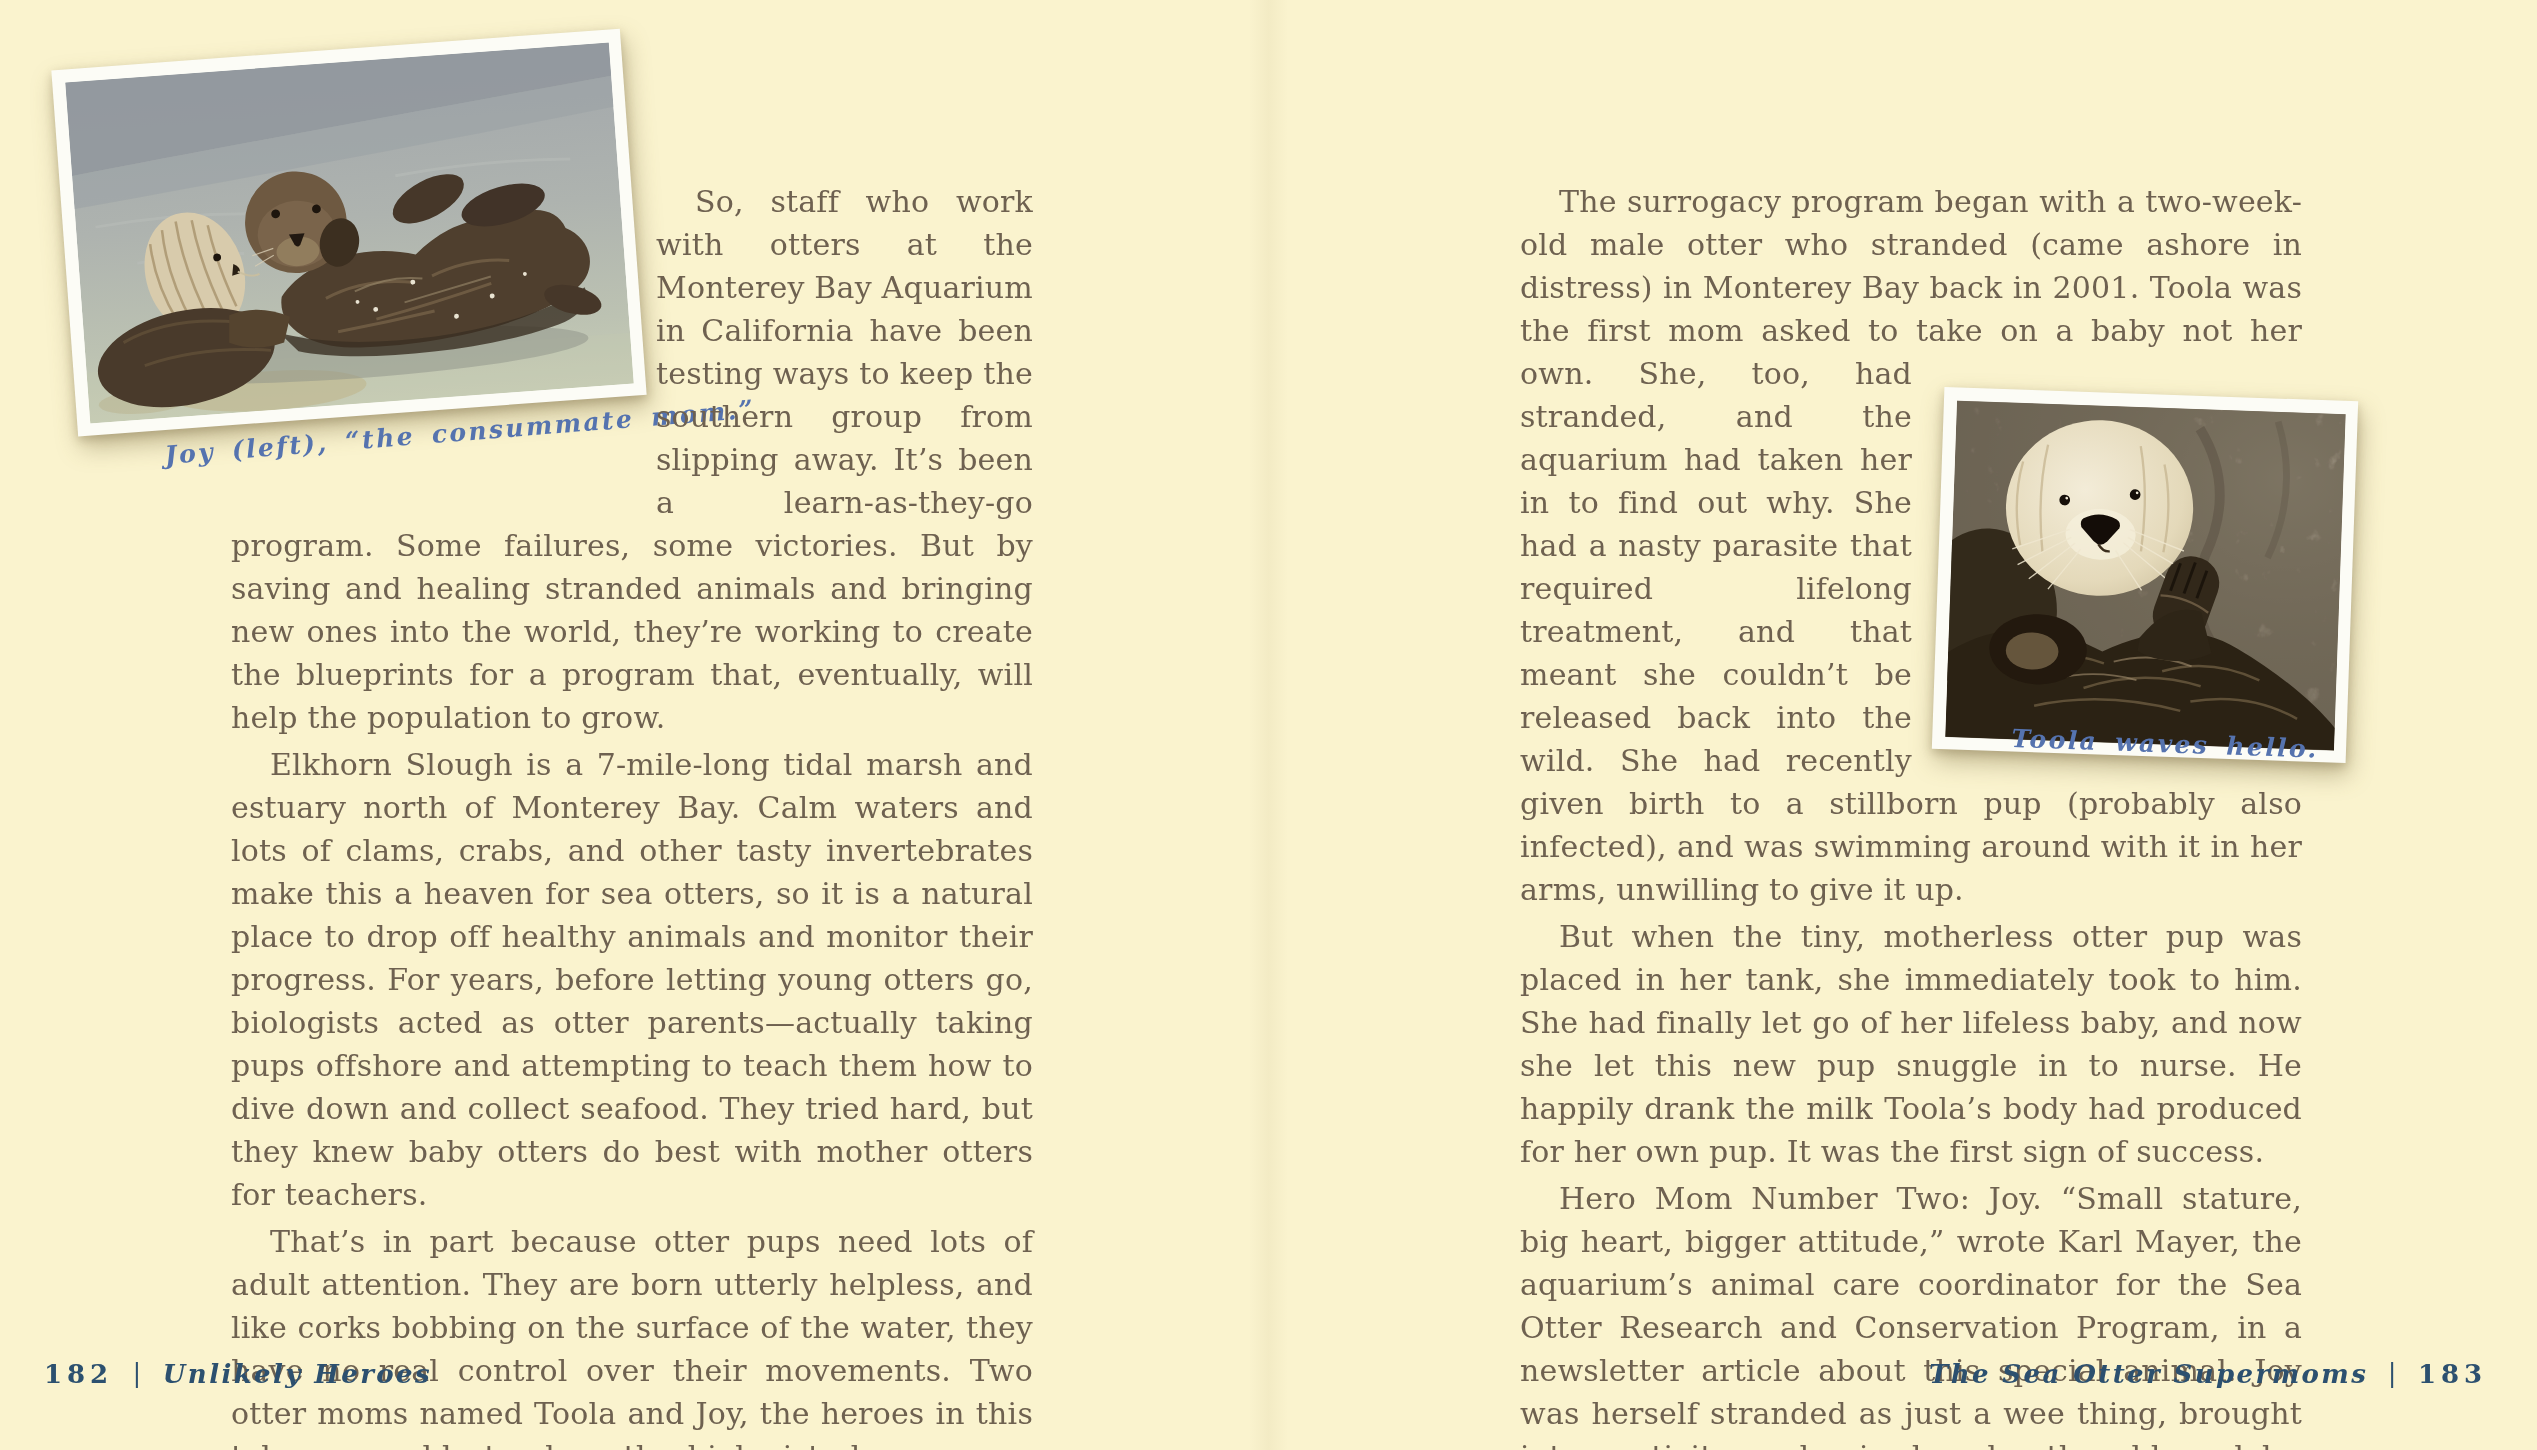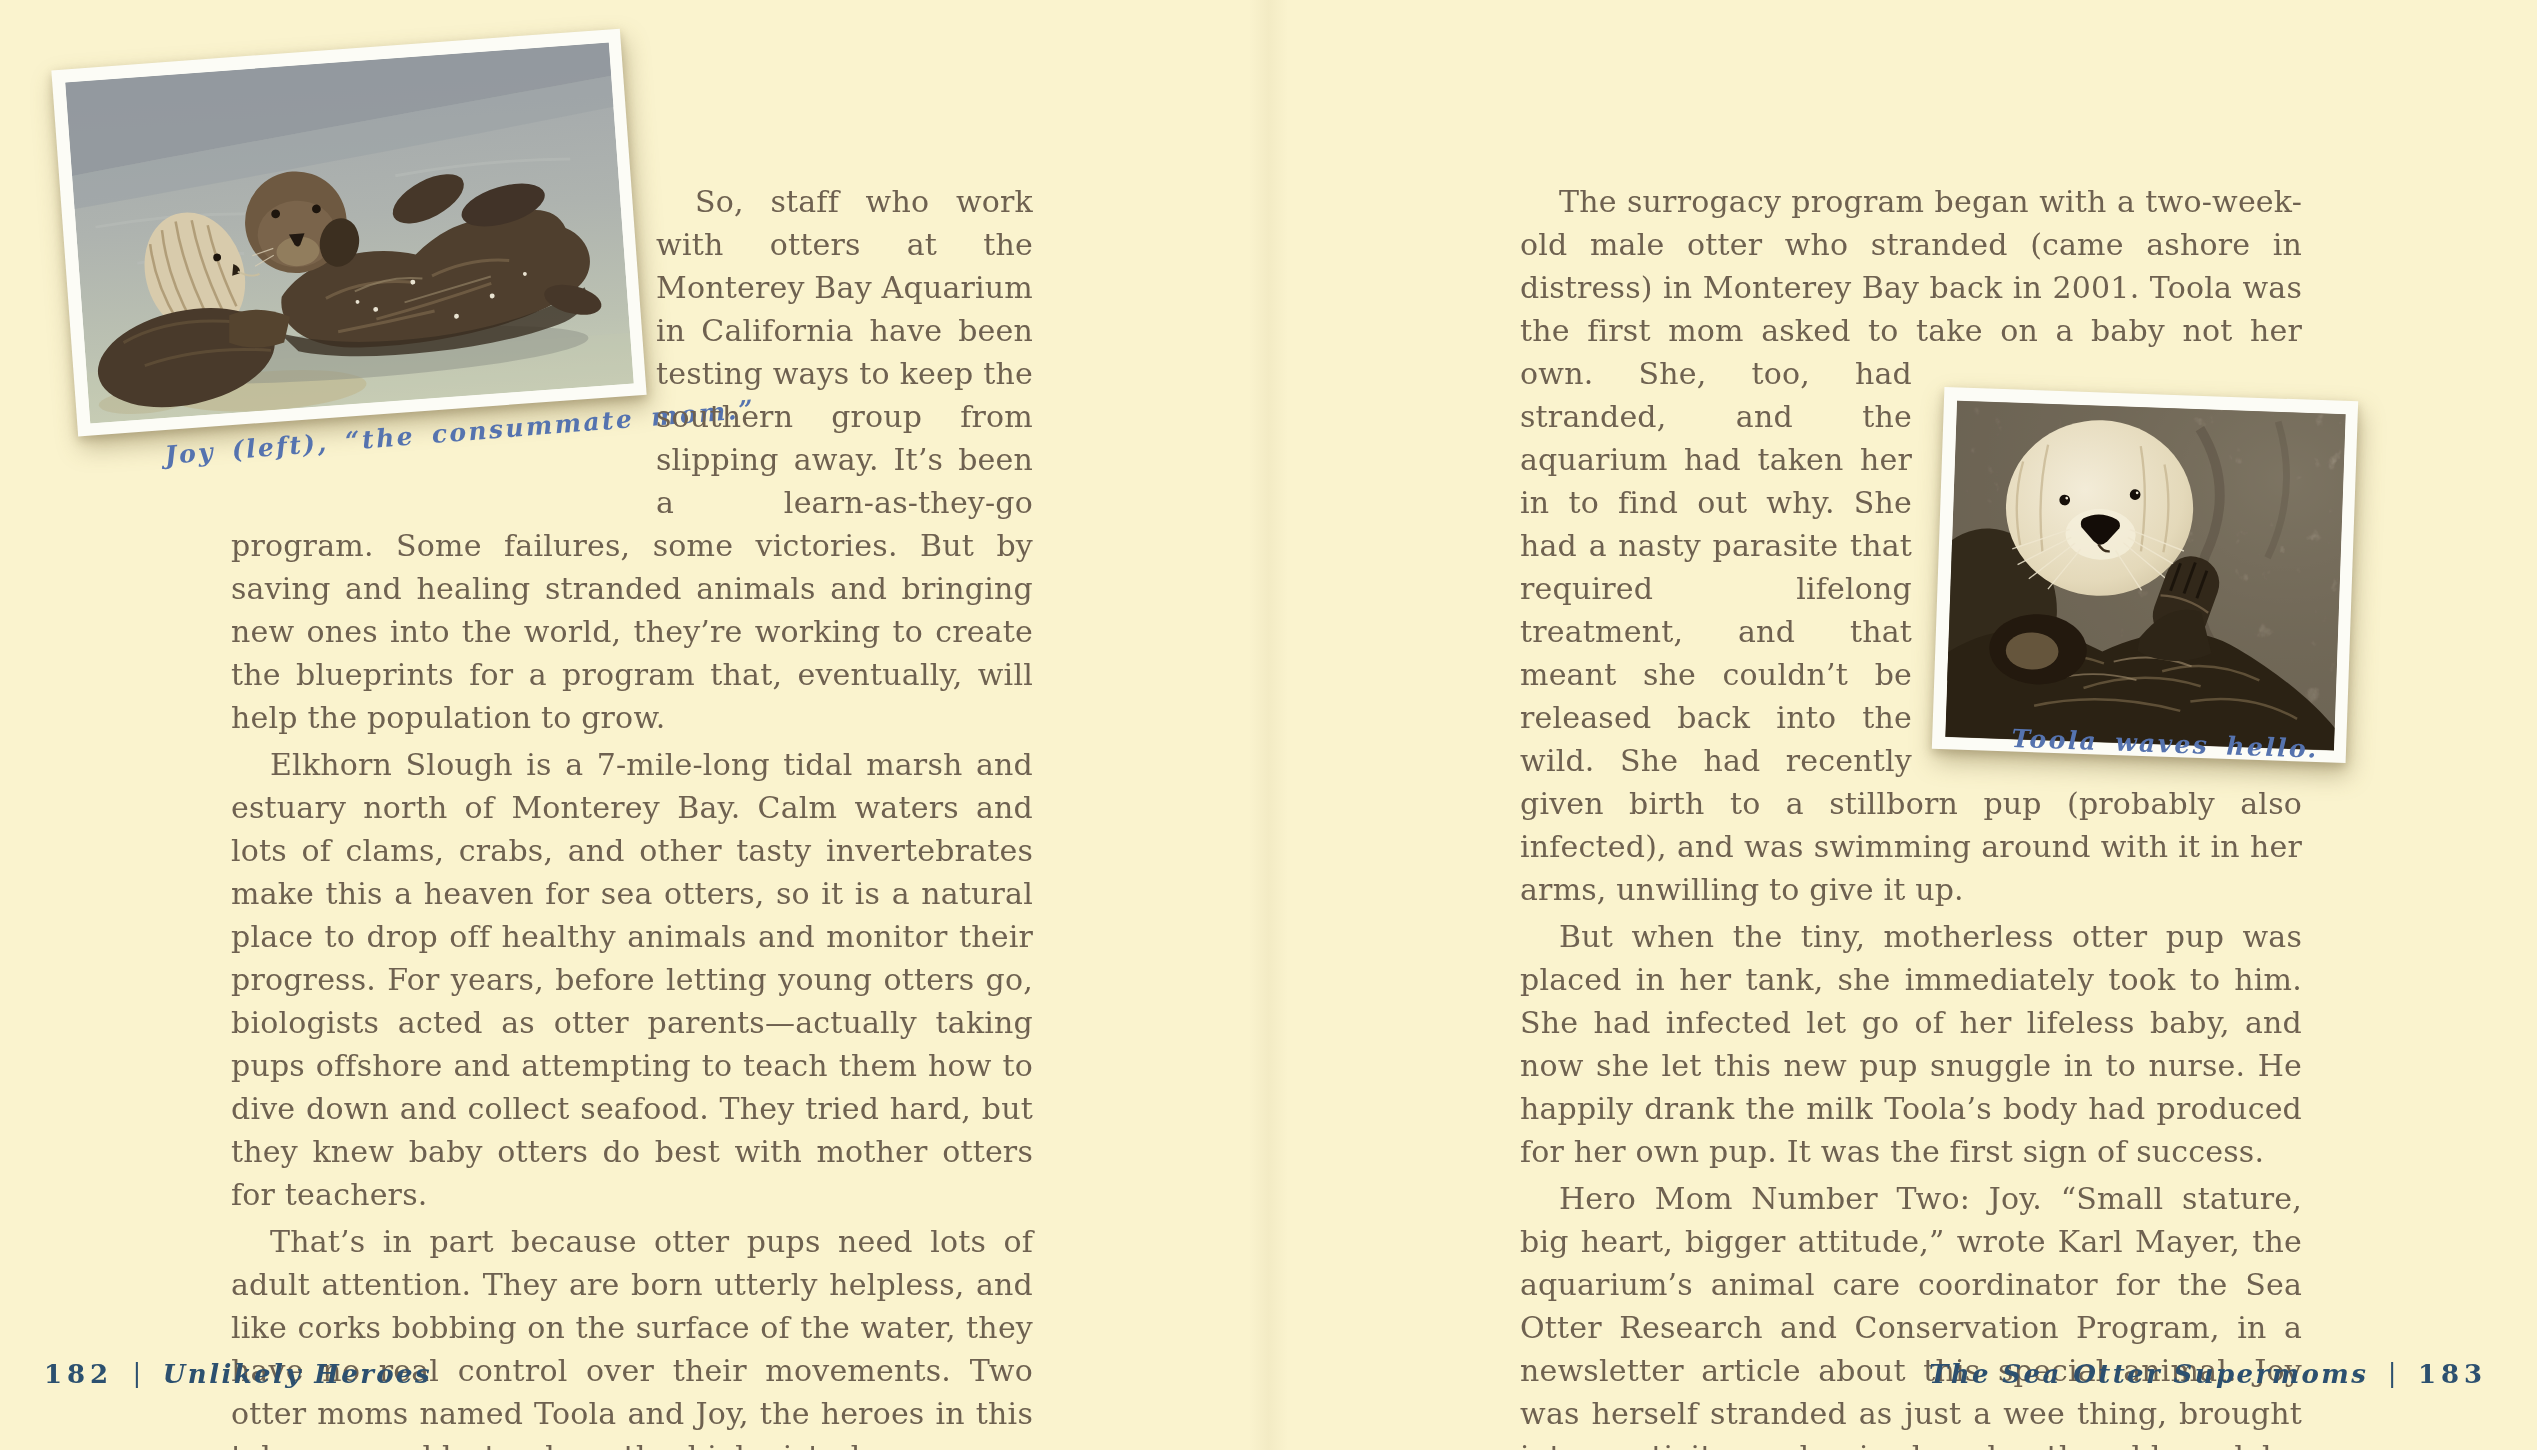--- a/index.html
+++ b/index.html
@@ -145,21 +145,21 @@
     <div class="footer footer-left">
       <span class="pagenum">182</span><span class="sep">|</span><span class="booktitle">Unlikely Heroes</span>
     </div>
   </section>
 
   <section>
 
     <div class="textblock textblock-right">
       <span class="wrap-spacer-right"></span>
       <p>The surrogacy program began with a two-week-old male otter who stranded (came ashore in distress) in Monterey Bay back in 2001. Toola was the first mom asked to take on a baby not her own. She, too, had stranded, and the aquarium had taken her in to find out why. She had a nasty parasite that required lifelong treatment, and that meant she couldn’t be released back into the wild. She had recently given birth to a stillborn pup (probably also infected), and was swimming around with it in her arms, unwilling to give it up.</p>
-      <p>But when the tiny, motherless otter pup was placed in her tank, she immediately took to him. She had infected let go of her lifeless baby, and now she let this new pup snuggle in to nurse. He happily drank the milk Toola’s body had produced for her own pup. It was the first sign of success.</p>
+      <p>But when the tiny, motherless otter pup was placed in her tank, she immediately took to him. She had finally let go of her lifeless baby, and now she let this new pup snuggle in to nurse. He happily drank the milk Toola’s body had produced for her own pup. It was the first sign of success.</p>
       <p>Hero Mom Number Two: Joy. “Small stature, big heart, bigger attitude,” wrote Karl Mayer, the aquarium’s animal care coordinator for the Sea Otter Research and Conservation Program, in a newsletter article about this special animal. Joy was herself stranded as just a wee thing, brought into captivity, and raised under the old model—with people teaching her how to be wild—then released. But she was too accepting of people for her own</p>
     </div>
 
     <div class="polaroid photo-toola">
       <svg width="389" height="337" viewBox="0 0 399 345">
         <defs>
           <radialGradient id="hg" cx="0.42" cy="0.4" r="0.75">
             <stop offset="0" stop-color="#f3ecd8"></stop>
             <stop offset="0.7" stop-color="#e4d9ba"></stop>
             <stop offset="1" stop-color="#cfc2a0"></stop>

